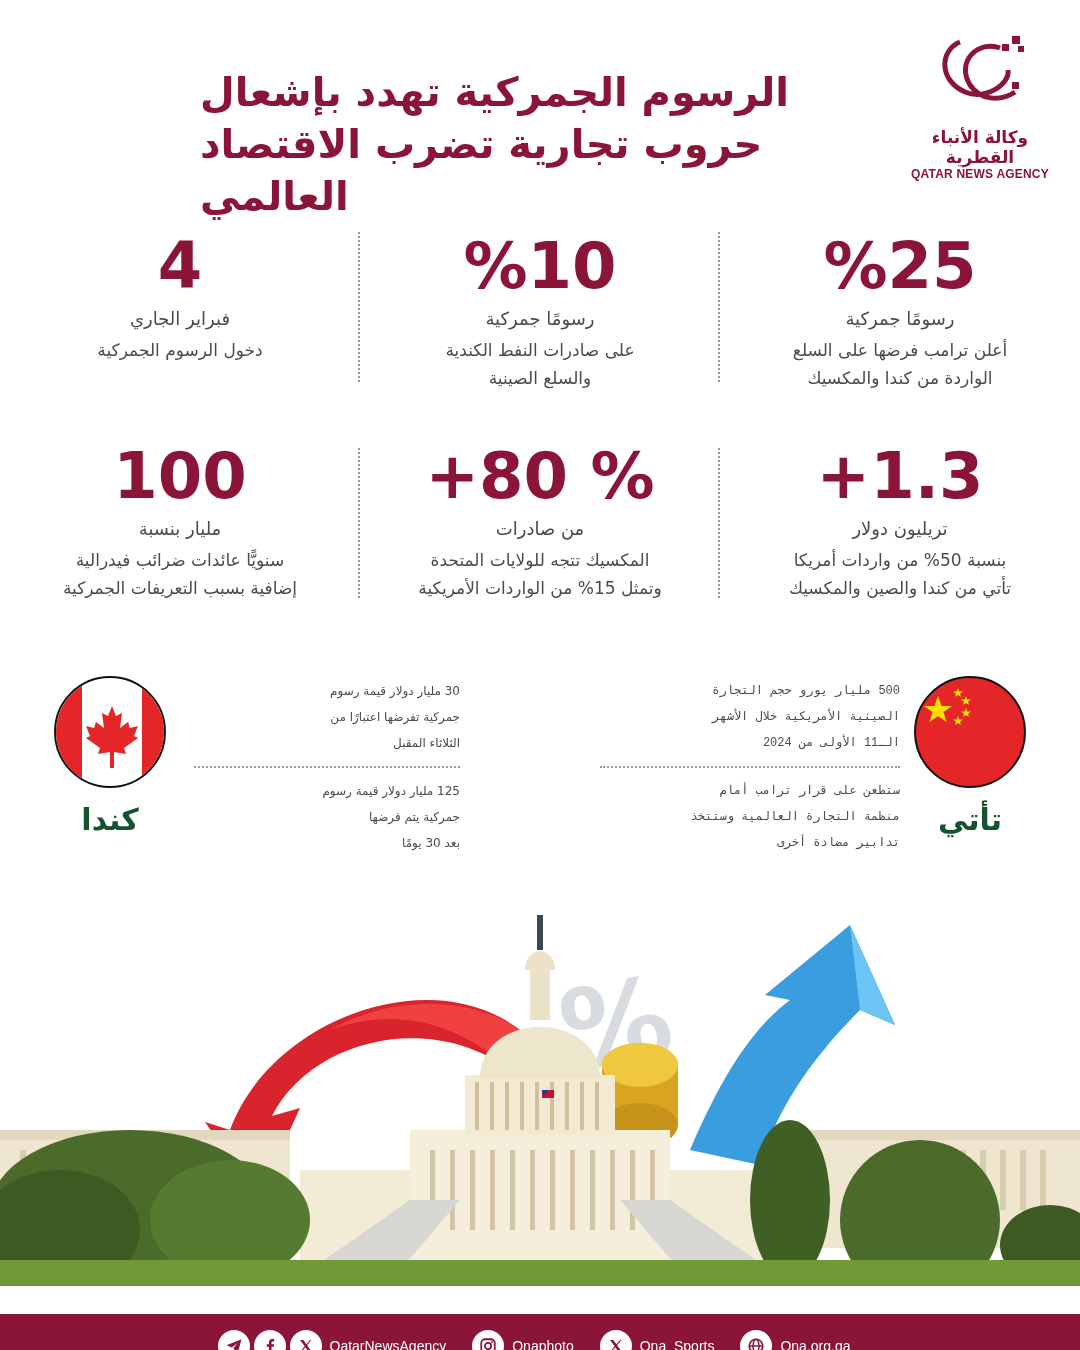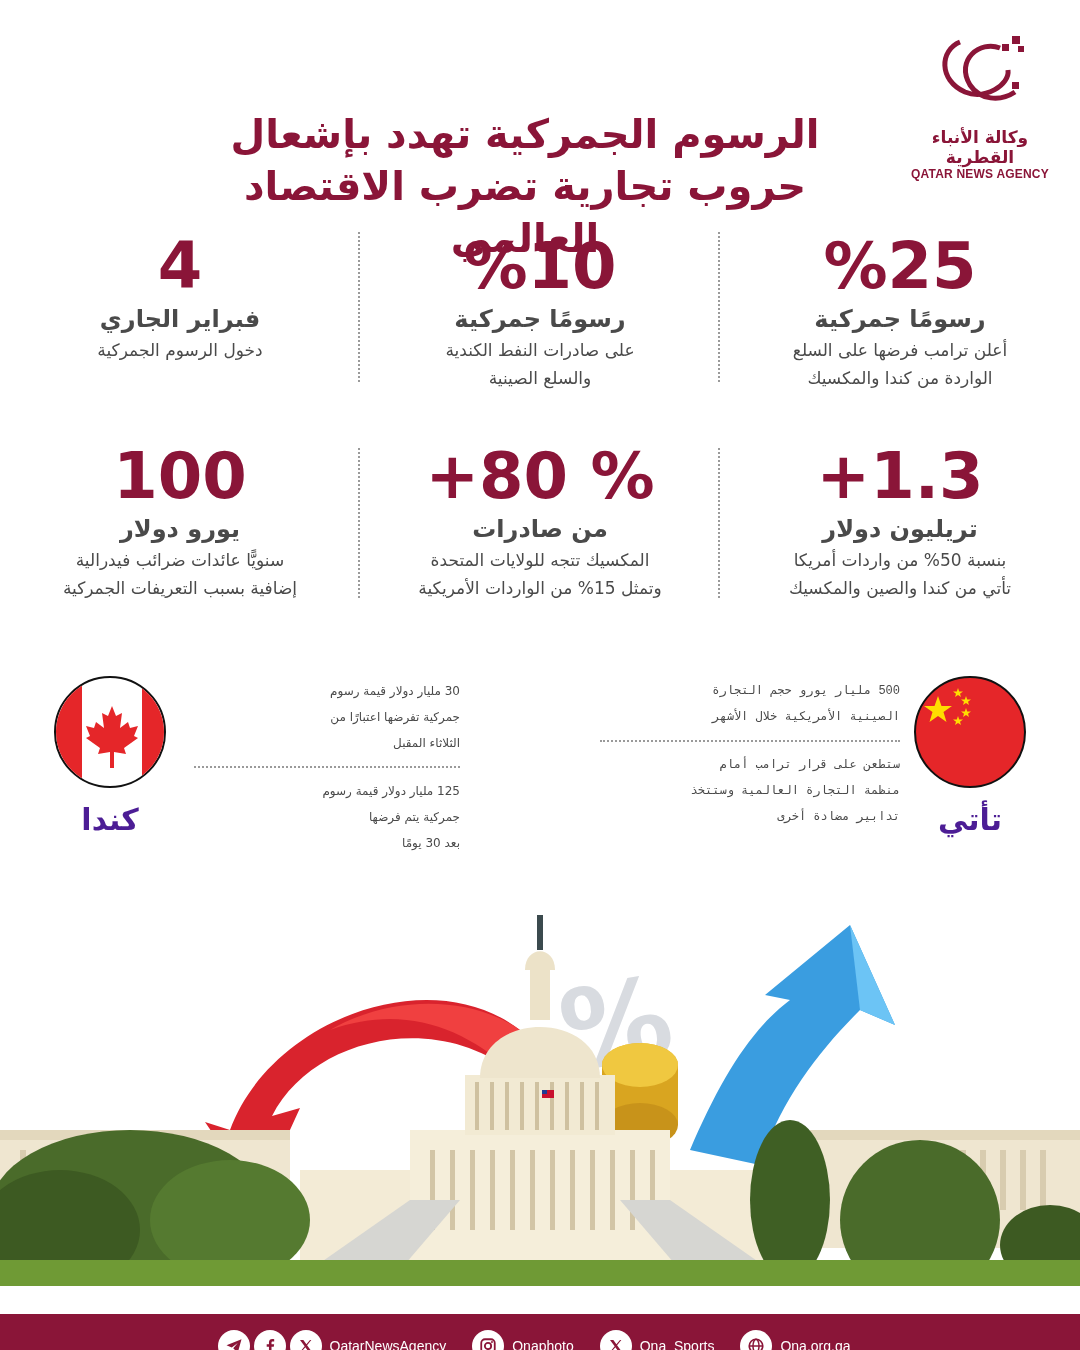--- a/index.html
+++ b/index.html
@@ -1,49 +1,49 @@
 <!DOCTYPE html>
 <html><head>
 <meta charset="utf-8">
 <style>
   * { margin: 0; padding: 0; box-sizing: border-box; }
   html, body { width: 1080px; height: 1350px; background: #ffffff; overflow: hidden; }
   body { position: relative; font-family: "DejaVu Sans", sans-serif; color: #4a4a4a; }
 
   
-  .title-block { position: absolute; top: 66px; left: 200px; width: 650px; text-align: center; direction: rtl; margin-top: 42px; }
+  .title-block { position: absolute; top: 66px; left: 200px; width: 650px; text-align: left; direction: rtl; }
   .title-line { font-family: "DejaVu Sans", sans-serif; font-weight: 700; font-size: 40px; line-height: 52px; color: #8a1538; }
 
   .logo { position: absolute; top: 30px; right: 30px; width: 140px; text-align: center; }
   .logo svg { display: block; margin: 0 auto; }
   .logo-ar { direction: rtl; font-size: 17px; color: #8a1538; font-weight: 700; margin-top: 17px; }
   .logo-en { font-family: "Liberation Sans", sans-serif; font-weight: 700; font-size: 12px; color: #8a1538; letter-spacing: 0.2px; }
 
   
   .stats { position: absolute; top: 228px; left: 0; width: 1080px; direction: rtl; }
   .stat-row { display: flex; height: 210px; }
   .stat { width: 360px; text-align: center; position: relative; padding-top: 2px; }
   .stat + .stat::before {
     content: ""; position: absolute; right: 0; top: 4px; height: 150px;
     border-right: 2px dotted #9a9a9a;
   }
   .stat-row.second .stat + .stat::before { top: 10px; height: 150px; }
   .stat-value { font-family: "DejaVu Sans", sans-serif; font-weight: 700; font-size: 64px; line-height: 72px; color: #8a1538; direction: ltr; unicode-bidi: plaintext; }
-  .stat-label { font-weight: 700; font-size: 24px; line-height: 34px; color: #4a4a4a; margin-top: 0px; }
+  .stat-label { font-weight: 400; font-size: 18px; line-height: 34px; color: #4a4a4a; margin-top: 0px; }
   .stat-desc { font-size: 17px; line-height: 28px; color: #4a4a4a; }
 
   
   .country { position: absolute; top: 676px; height: 200px; direction: rtl; }
   .country.china { right: 40px; width: 440px; }
   .country.canada { left: 40px; width: 440px; }
   .flag-col { position: absolute; top: 0; width: 120px; text-align: center; }
   .china .flag-col { right: 10px; }
   .canada .flag-col { left: 10px; }
   .flag { width: 112px; height: 112px; border-radius: 50%; border: 2px solid #111; overflow: hidden; margin: 0 auto; position: relative; }
-  .country-name { font-weight: 700; font-size: 30px; color: #4c1d95; margin-top: 14px; }
+  .country-name { font-weight: 700; font-size: 30px; color: #14532d; margin-top: 14px; }
   .facts { position: absolute; top: 2px; width: 300px; }
   .china .facts { right: 140px; font-family: Liberation Mono, monospace; }
   .canada .facts { right: 20px; }
   .fact { font-size: 12px; line-height: 26px; color: #4a4a4a; text-align: right; }
   .fact-divider { border-top: 2px dotted #9a9a9a; margin: 10px 0 10px 0; width: 100%; }
   .canada .fact-divider { width: 266px; margin-right: 0; margin-left: auto; }
 
   
   .illus { position: absolute; top: 900px; left: 0; width: 1080px; height: 386px; overflow: hidden; }
 
@@ -102,21 +102,21 @@
       <div class="stat-desc">تأتي من كندا والصين والمكسيك</div>
     </div>
     <div class="stat">
       <div class="stat-value">+80 %</div>
       <div class="stat-label">من صادرات</div>
       <div class="stat-desc">المكسيك تتجه للولايات المتحدة</div>
       <div class="stat-desc">وتمثل 15% من الواردات الأمريكية</div>
     </div>
     <div class="stat">
       <div class="stat-value">100</div>
-      <div class="stat-label">يورو دولار</div>
+      <div class="stat-label">مليار بنسبة</div>
       <div class="stat-desc">سنويًّا عائدات ضرائب فيدرالية</div>
       <div class="stat-desc">إضافية بسبب التعريفات الجمركية</div>
     </div>
   </div>
 </div>
 
 <div class="country china">
   <div class="flag-col">
     <div class="flag" style="background:#e52629;">
       <svg width="112" height="112" viewBox="0 0 112 112" style="position:absolute;left:0;top:0;">
@@ -125,20 +125,21 @@
         <polygon points="50,18 51.2,21.5 55,21.5 52,23.7 53,27 50,25 47,27 48,23.7 45,21.5 48.8,21.5" fill="#ffde00"></polygon>
         <polygon points="50,30 51.2,33.5 55,33.5 52,35.7 53,39 50,37 47,39 48,35.7 45,33.5 48.8,33.5" fill="#ffde00"></polygon>
         <polygon points="42,38 43.2,41.5 47,41.5 44,43.7 45,47 42,45 39,47 40,43.7 37,41.5 40.8,41.5" fill="#ffde00"></polygon>
       </svg>
     </div>
     <div class="country-name">تأتي</div>
   </div>
   <div class="facts">
     <div class="fact">500 مليار يورو حجم التجارة</div>
     <div class="fact">الصينية الأمريكية خلال الأشهر</div>
+    <div class="fact">الـ11 الأولى من 2024</div>
     <div class="fact-divider"></div>
     <div class="fact">ستطعن على قرار ترامب أمام</div>
     <div class="fact">منظمة التجارة العالمية وستتخذ</div>
     <div class="fact">تدابير مضادة أخرى</div>
   </div>
 </div>
 
 <div class="country canada">
   <div class="flag-col">
     <div class="flag" style="background:#ffffff;">

